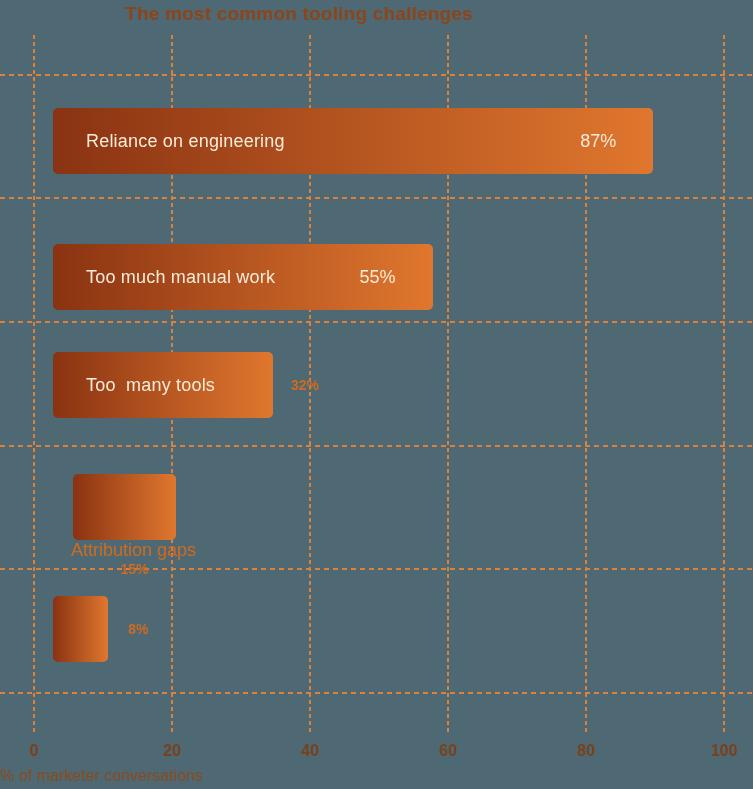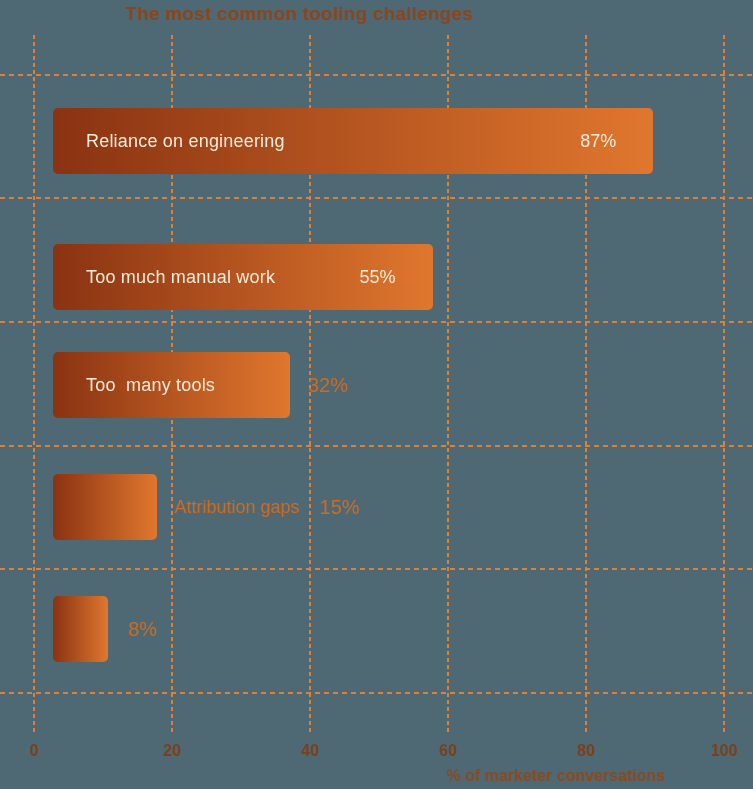--- a/index.html
+++ b/index.html
@@ -17,25 +17,25 @@
   .hline{position:absolute;left:0;width:753px;height:2px;z-index:1;
     background:repeating-linear-gradient(90deg,var(--grid) 0 5px,transparent 5px 9px);}
   .bar-row{position:absolute;left:35px;height:66px;display:flex;align-items:center;z-index:2;padding-left:18px;}
   .bar{position:relative;height:66px;border-radius:5px;flex:none;
     background:linear-gradient(90deg,var(--bar-l),var(--bar-r));}
   .bar-label-in{position:absolute;left:33px;top:0;height:66px;line-height:66px;
     font-size:18px;color:var(--in-text);white-space:pre;letter-spacing:.2px;}
   .bar-value-in{position:absolute;right:37px;top:0;height:66px;line-height:66px;
     font-size:18px;color:var(--in-text);}
   .bar-label-out{margin-left:18px;font-size:18px;color:var(--out-text);white-space:pre;}
-  .bar-value-out{margin-left:20px;font-size:20px;color:var(--out-text);}
+  .bar-value-out{margin-left:20px;font-size:14px;color:var(--out-text);font-weight:bold;}
   .xtick{position:absolute;top:742px;width:48px;margin-left:-24px;text-align:center;
     font-size:16px;font-weight:700;color:var(--tick);z-index:1;}
-  #xlabel{position:absolute;top:767px;left:0;width:665px;text-align:right;
-    font-size:16px;font-weight:700;color:var(--axis-label);}
+  #xlabel{position:absolute;top:767px;left:0;width:665px;text-align:left;
+    font-size:16px;font-weight:400;color:var(--axis-label);}
 </style>
 </head>
 <body>
 
 <div id="canvas">
   <div id="title">The most common tooling challenges</div>
   <div id="plot">
       <div class="vline" style="left: 33px;"></div>
       <div class="xtick" style="left: 34px;">0</div>
       <div class="vline" style="left: 171px;"></div>
@@ -60,26 +60,26 @@
           <span class="bar-value-in">87%</span>
         </div>
       </div>
       <div class="bar-row" style="top: 244px;">
         <div class="bar" style="width: 379.5px;">
           <span class="bar-label-in">Too much manual work</span>
           <span class="bar-value-in">55%</span>
         </div>
       </div>
       <div class="bar-row" style="top: 352px;">
-        <div class="bar" style="width: 237px;">
+        <div class="bar" style="width: 220px;">
           <span class="bar-label-in">Too  many tools</span>
         </div>
         <span class="bar-value-out" style="margin-left: 18px;">32%</span>
       </div>
-      <div class="bar-row" style="top: 474px;">
+      <div class="bar-row" style="top: 474px; flex-direction: column;">
         <div class="bar" style="width: 103.5px;"></div>
         <span class="bar-label-out">Attribution gaps</span>
         <span class="bar-value-out">15%</span>
       </div>
       <div class="bar-row" style="top: 596px;">
         <div class="bar" style="width: 55.2px;"></div>
         <span class="bar-value-out">8%</span>
       </div>
     </div>
   <div id="xlabel">% of marketer conversations</div>

